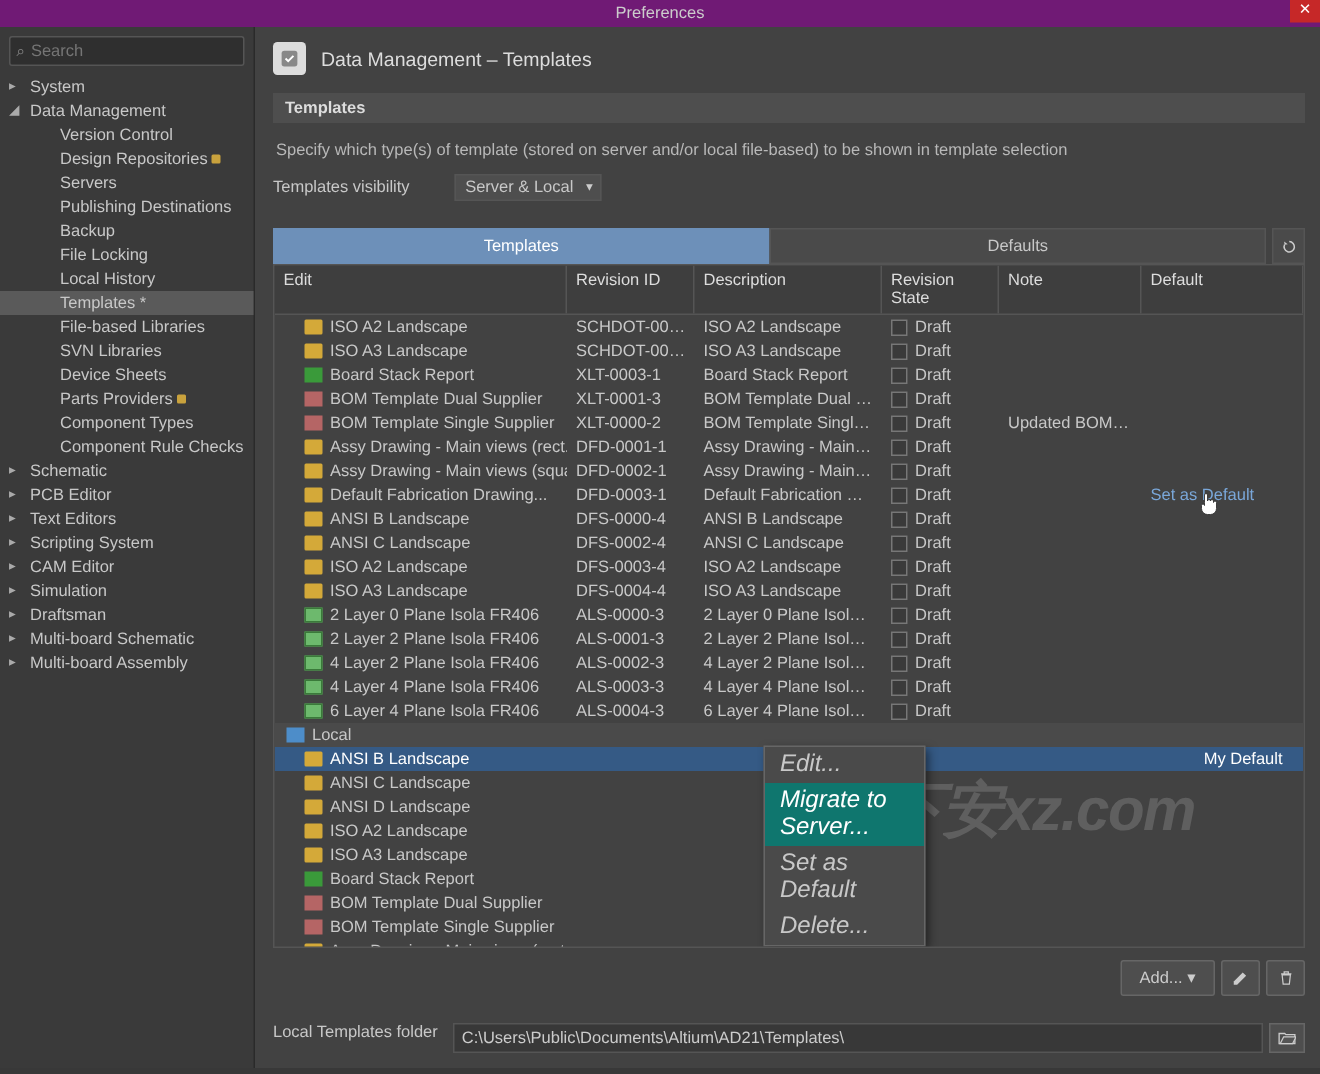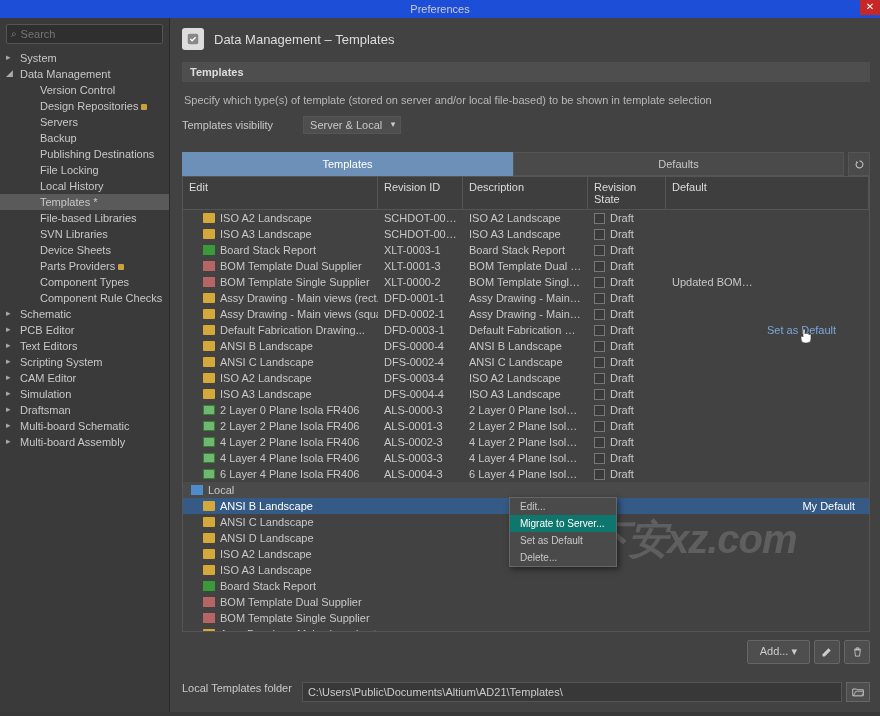--- a/index.html
+++ b/index.html
@@ -8,21 +8,21 @@
   font-size: 11px;
   background: #383838;
   color: #c8c8c8;
   width: 880px;
   height: 716px;
   overflow: hidden;
   position: relative;
 }
 .titlebar {
   height: 18px;
-  background: #1d4ed8;
+  background: #701a75;
   text-align: center;
   line-height: 18px;
   color: #ccc;
   position: relative;
 }
 .close-btn {
   position: absolute;
   right: 0;
   top: 0;
   width: 20px;
@@ -234,21 +234,22 @@
   position: absolute;
   background: #4a4a4a;
   border: 1px solid #666;
   width: 108px;
   z-index: 100;
   box-shadow: 2px 2px 6px rgba(0,0,0,0.5);
 }
 .context-menu .mi {
   padding: 3px 10px;
   cursor: pointer;
-  font-size: 10px;
+  font-size: 16px;
+  font-style: italic;
 }
 .context-menu .mi.hover { background: #0f766e; color: #fff; }
 .footer-row {
   display: flex;
   justify-content: flex-end;
   padding: 8px 0;
   gap: 4px;
 }
 .btn {
   background: #4e4e4e;
@@ -342,22 +343,22 @@
     <div class="search-box">
       <span class="mg">⌕</span>
       <input placeholder="Search" style="">
     </div>
     <ul class="tree" id="tree">
         <li class="lvl1"><span class="tgl">▸</span><span>System</span></li>
         <li class="lvl1"><span class="tgl">◢</span><span>Data Management</span></li>
         <li class="lvl2"><span>Version Control</span></li>
         <li class="lvl2"><span>Design Repositories</span><span class="badge-warn"></span></li>
         <li class="lvl2"><span>Servers</span></li>
+        <li class="lvl2"><span>Publishing Destinations</span></li>
         <li class="lvl2"><span>Backup</span></li>
-        <li class="lvl2"><span>Publishing Destinations</span></li>
         <li class="lvl2"><span>File Locking</span></li>
         <li class="lvl2"><span>Local History</span></li>
         <li class="lvl2 selected"><span>Templates *</span></li>
         <li class="lvl2"><span>File-based Libraries</span></li>
         <li class="lvl2"><span>SVN Libraries</span></li>
         <li class="lvl2"><span>Device Sheets</span></li>
         <li class="lvl2"><span>Parts Providers</span><span class="badge-warn"></span></li>
         <li class="lvl2"><span>Component Types</span></li>
         <li class="lvl2"><span>Component Rule Checks</span></li>
         <li class="lvl1"><span class="tgl">▸</span><span>Schematic</span></li>
@@ -401,20 +402,21 @@
           </svg>
       </div>
     </div>
 
     <div class="table-wrap">
       <div class="thead">
         <div class="col-name">Edit</div>
         <div class="col-rev">Revision ID</div>
         <div class="col-desc">Description</div>
         <div class="col-state">Revision State</div>
+        <div class="col-note">Note</div>
         <div class="col-def">Default</div>
       </div>
       <div class="tbody" id="tbody">
           <div class="row">
             <div class="col-name">
               <span class="fico folder"></span>
               <span>ISO A2 Landscape</span>
             </div>
             <div class="col-rev">SCHDOT-0008-8</div>
             <div class="col-desc">ISO A2 Landscape</div>

